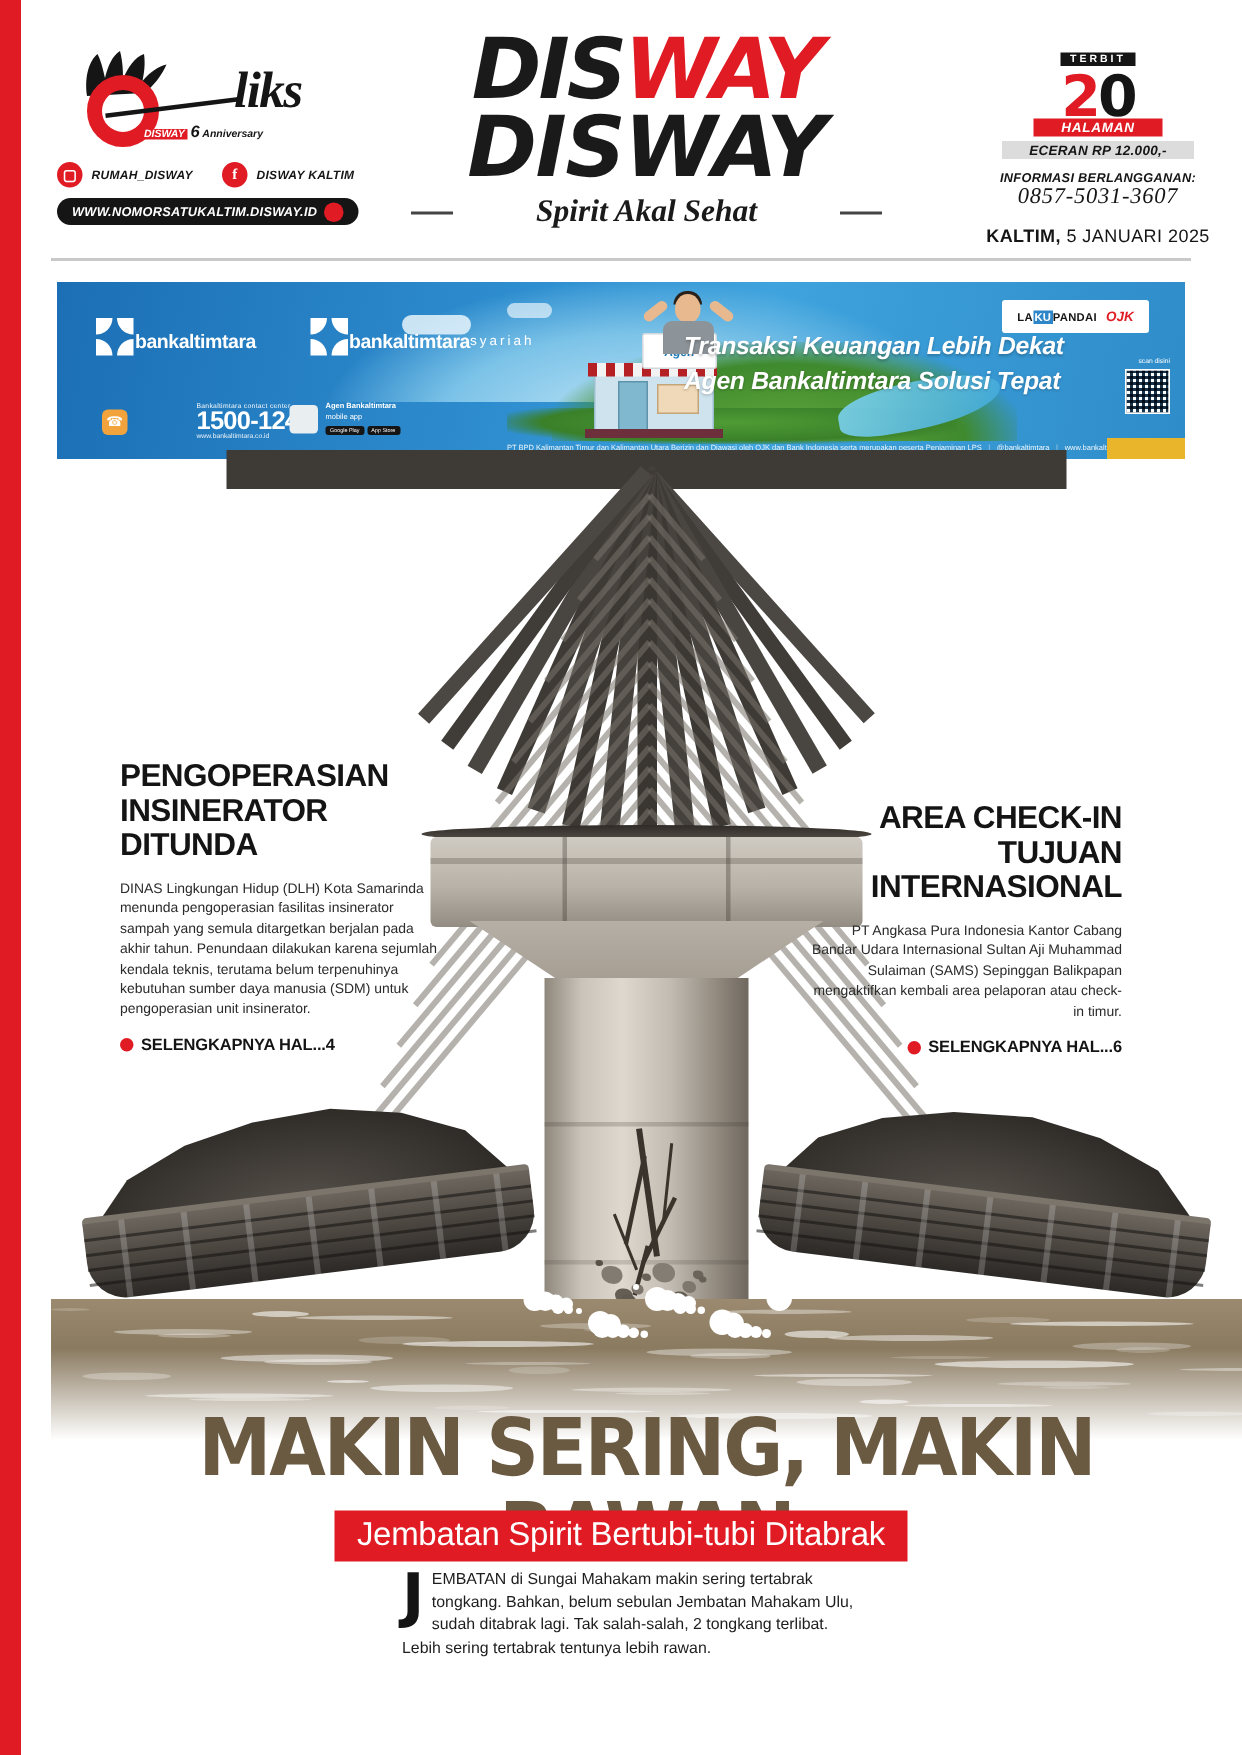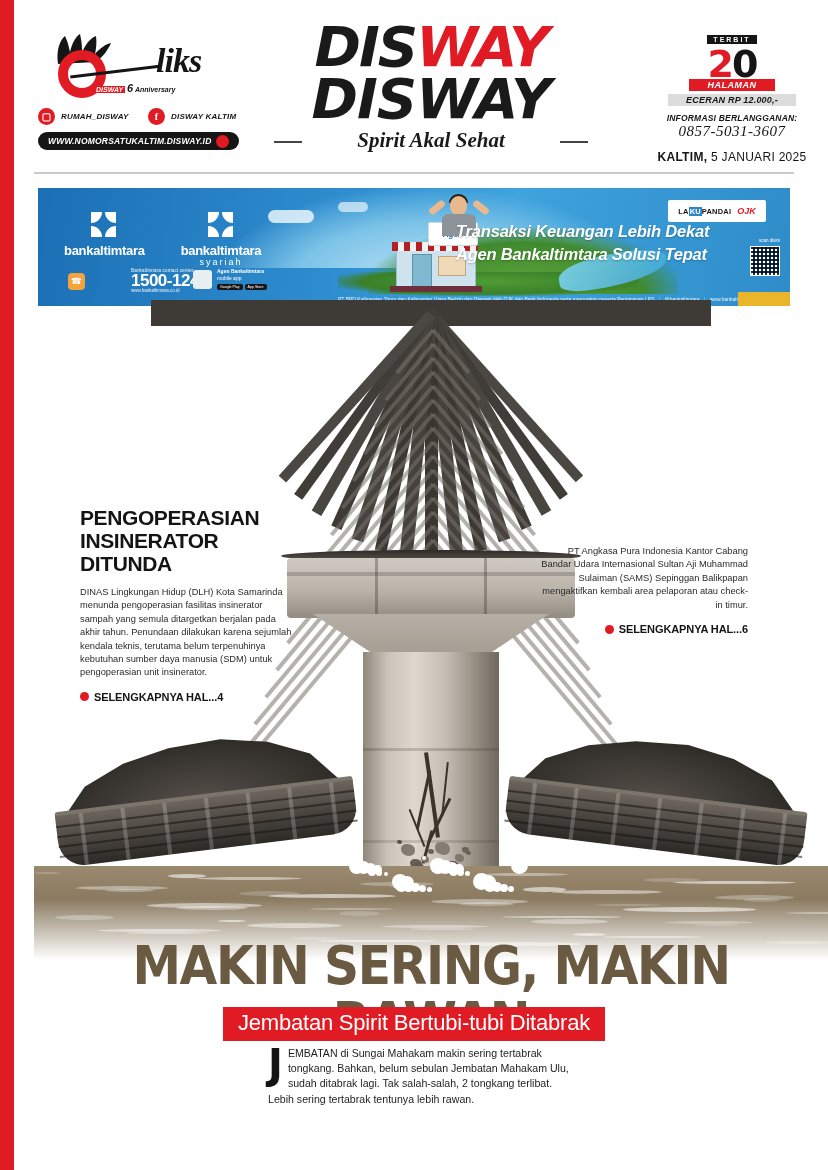--- a/index.html
+++ b/index.html
@@ -84,21 +84,21 @@
       display:flex;align-items:center;justify-content:center;}
   #kiosk .sign .sg{font-size:8px;font-weight:bold;color:#1f7ab5;font-style:italic;}
   #man{position:absolute;left:392px;top:4px;width:58px;height:44px;}
   #man .head{position:absolute;left:20px;top:4px;width:17px;height:19px;border-radius:50% 50% 45% 45%;background:#e8b98e;}
   #man .hair{position:absolute;left:19px;top:2px;width:19px;height:9px;border-radius:9px 9px 0 0;background:#2b2118;}
   #man .torso{position:absolute;left:12px;top:22px;width:34px;height:22px;background:#8d9499;border-radius:6px 6px 0 0;}
   #man .armL{position:absolute;left:-2px;top:12px;width:18px;height:7px;background:#e8b98e;border-radius:4px;transform:rotate(-38deg);}
   #man .armR{position:absolute;left:42px;top:12px;width:18px;height:7px;background:#e8b98e;border-radius:4px;transform:rotate(38deg);}
 
   #ad .logos{position:absolute;left:26px;top:24px;display:flex;gap:36px;align-items:flex-start;}
-  .bklogo{display:flex;flex-direction:column;align-items:center;color:#fff;}
+  .bklogo{display:flex;flex-direction:row;align-items:center;color:#fff;}
   .bkmark{width:26px;height:26px;position:relative;margin-bottom:5px;}
   .bkmark i{position:absolute;background:#fff;display:block;}
   .bkmark .p1{left:0;top:0;width:11px;height:11px;border-radius:0 0 11px 0;}
   .bkmark .p2{left:14px;top:0;width:11px;height:11px;border-radius:0 0 0 11px;}
   .bkmark .p3{left:0;top:14px;width:11px;height:11px;border-radius:0 11px 0 0;}
   .bkmark .p4{left:14px;top:14px;width:11px;height:11px;border-radius:11px 0 0 0;}
   .bkname{font-size:13px;font-weight:bold;letter-spacing:-.3px;}
   .bksub{font-size:9px;letter-spacing:2px;margin-top:-1px;}
 
   #adtag{position:absolute;left:418px;top:32px;width:320px;color:#fff;}
@@ -564,20 +564,21 @@
 <div class="teaser" id="teaser-left">
   <h2>PENGOPERASIAN INSINERATOR DITUNDA</h2>
   <p>DINAS Lingkungan Hidup (DLH) Kota Samarinda menunda pengoperasian fasilitas insinerator sampah yang semula ditargetkan berjalan pada akhir tahun. Penundaan dilakukan karena sejumlah kendala teknis, terutama belum terpenuhinya kebutuhan sumber daya manusia (SDM) untuk pengoperasian unit insinerator.</p>
   <div class="more">
     <span class="bullet"></span>
     <span>SELENGKAPNYA HAL...4</span>
   </div>
 </div>
 
 <div class="teaser" id="teaser-right">
+  <h2>AREA CHECK-IN TUJUAN INTERNASIONAL</h2>
   <p>PT Angkasa Pura Indonesia Kantor Cabang Bandar Udara Internasional Sultan Aji Muhammad Sulaiman (SAMS) Sepinggan Balikpapan mengaktifkan kembali area pelaporan atau check-in timur.</p>
   <div class="more">
     <span class="bullet"></span>
     <span>SELENGKAPNYA HAL...6</span>
   </div>
 </div>
 
 <div id="mainhead">
   <div class="big">MAKIN SERING, MAKIN RAWAN</div>
 </div>

